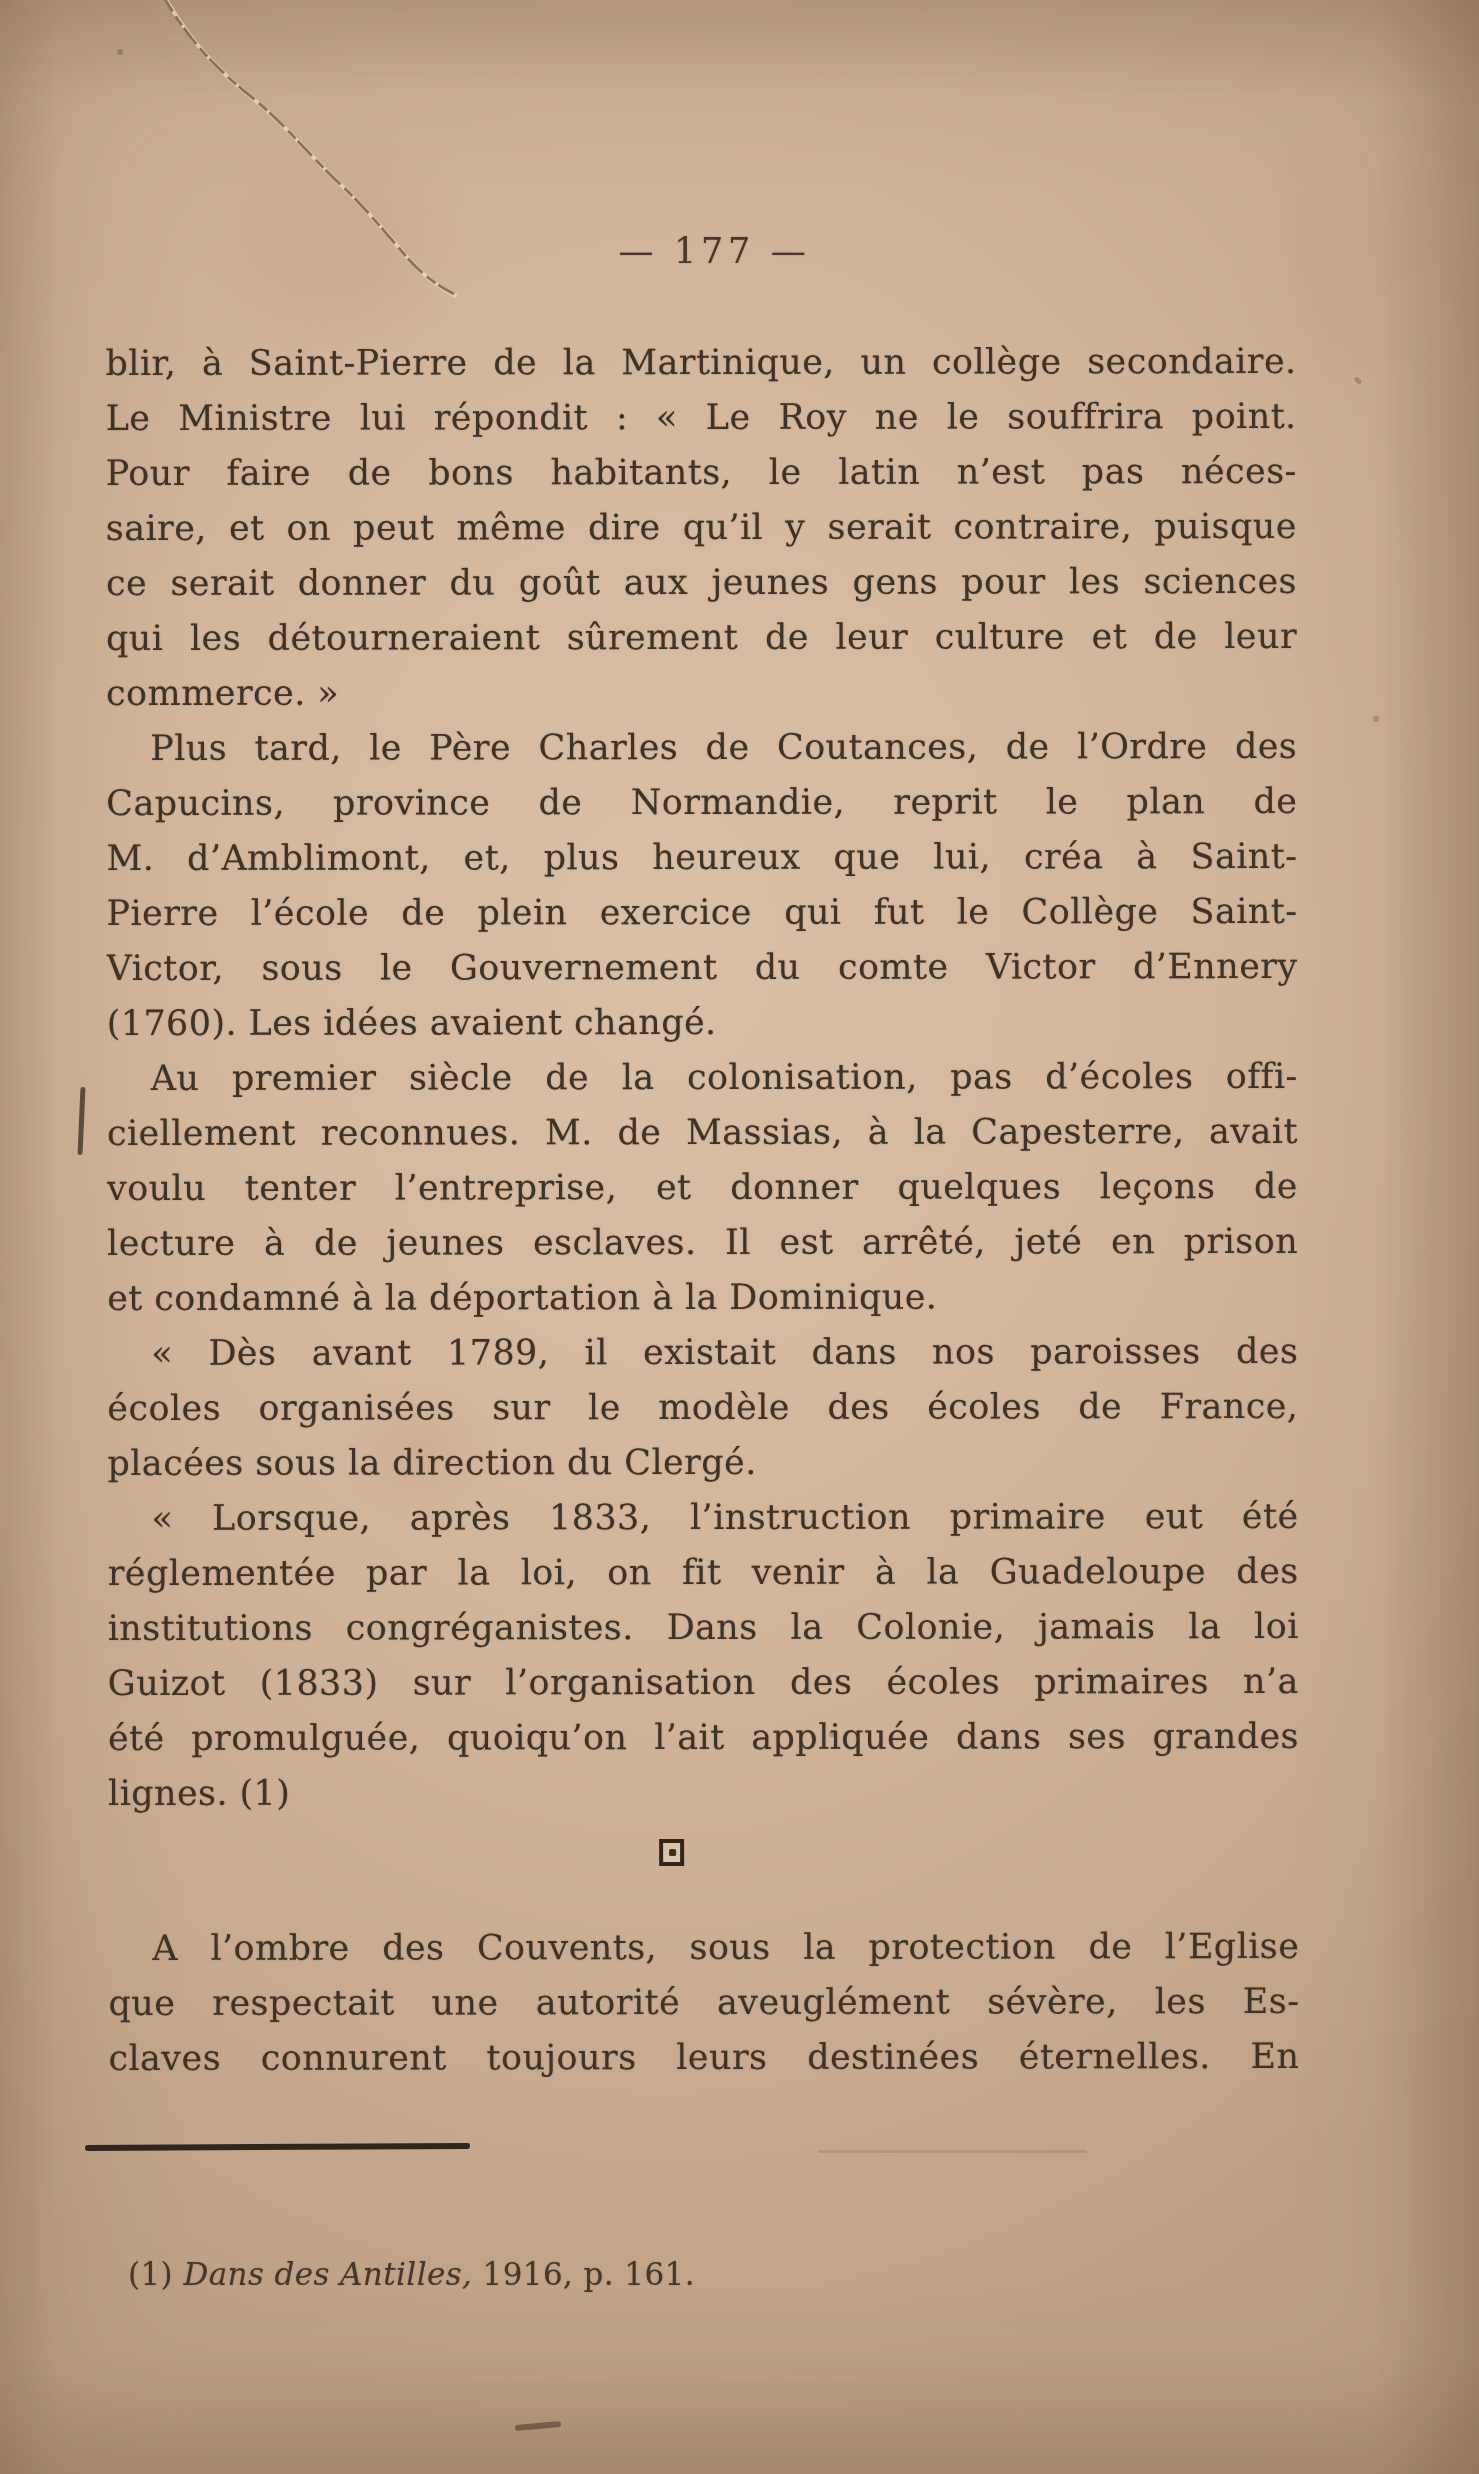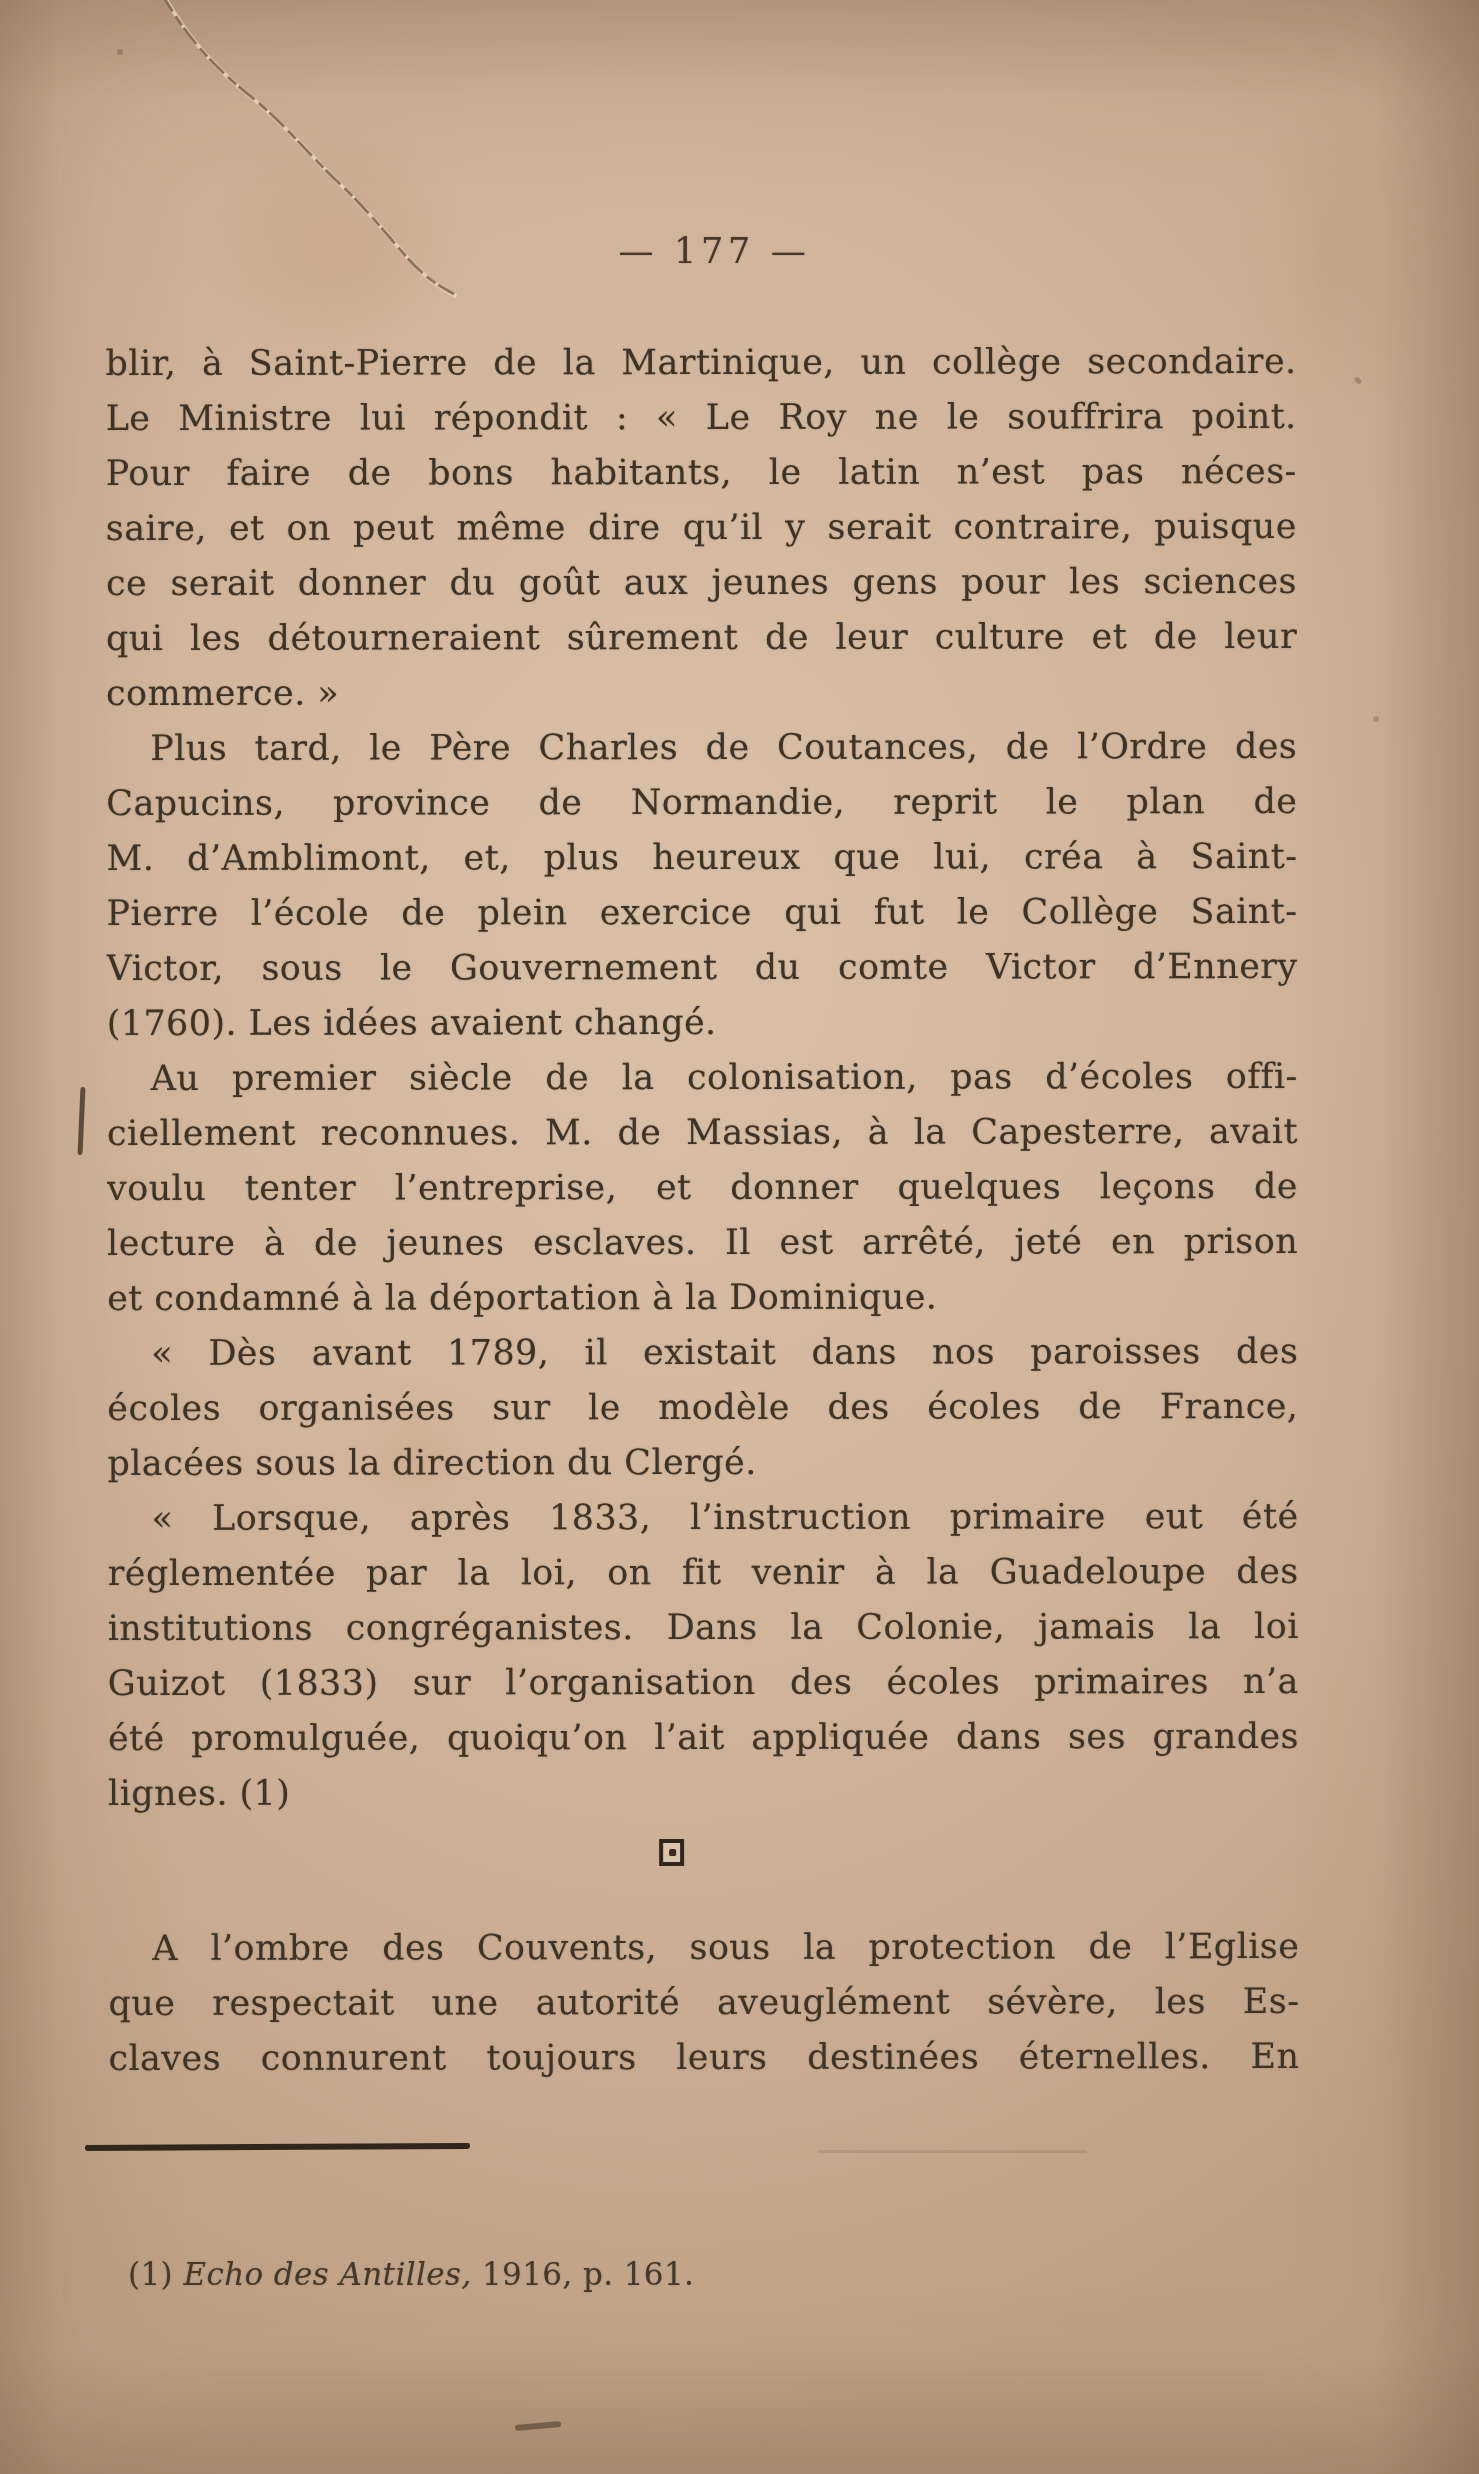--- a/index.html
+++ b/index.html
@@ -155,20 +155,20 @@
     <div class="line indent">A l’ombre des Couvents, sous la protection de l’Eglise</div>
     <div class="line">que respectait une autorité aveuglément sévère, les Es-</div>
     <div class="line">claves connurent toujours leurs destinées éternelles. En</div>
   </div>
 
 </div>
 
 <div class="footnote-rule"></div>
 <div class="footnote-rule-faint"></div>
 
-<div class="footnote"><span>(1) </span><span class="src">Echo des Antilles,</span><span> 1916, p. 161.</span></div>
+<div class="footnote"><span>(1) </span><span class="src">Dans des Antilles,</span><span> 1916, p. 161.</span></div>
 
 <div class="speck speck-dash"></div>
 <div class="speck speck-1"></div>
 <div class="speck speck-2"></div>
 <div class="speck speck-3"></div>
 <div class="speck speck-4"></div>
 
 
 </body></html>

